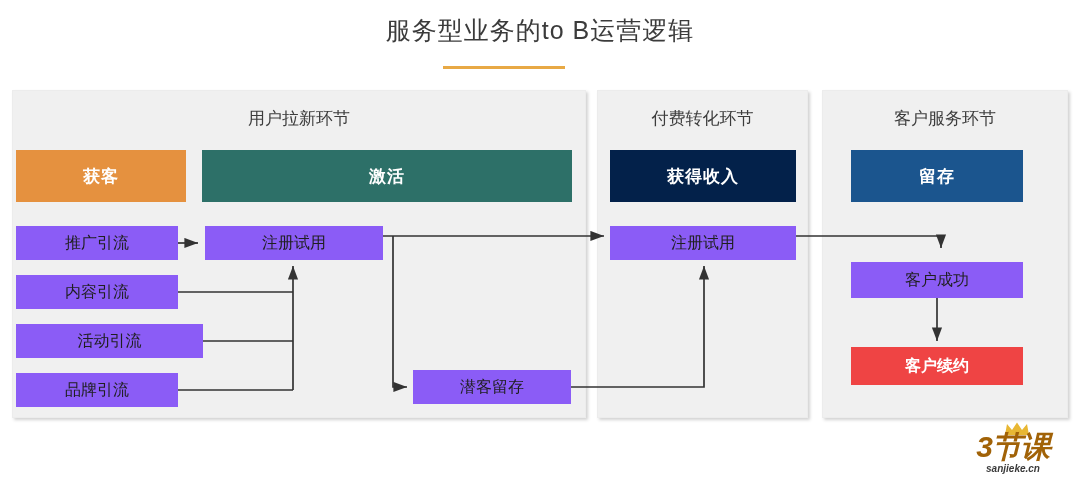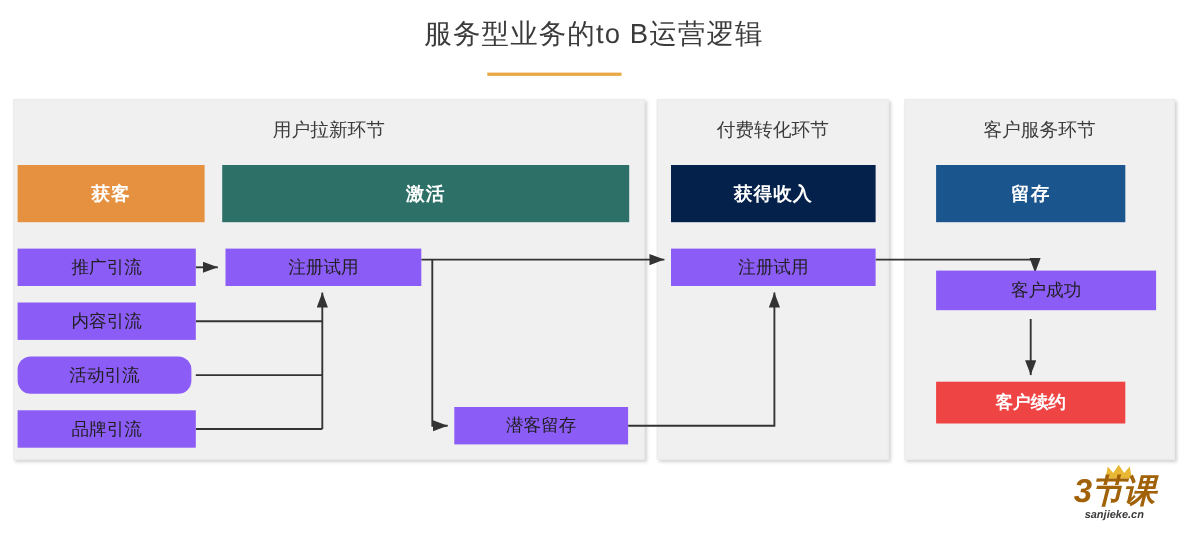--- a/index.html
+++ b/index.html
@@ -91,29 +91,29 @@
     white-space: nowrap;
   }
   .node.dark {
     background: #ef4444;
     color: #ffffff;
     font-weight: bold;
   }
 
   #n-promo   { left: 16px;  top: 226px; width: 162px; height: 34px; }
   #n-content { left: 16px;  top: 275px; width: 162px; height: 34px; }
-  #n-event   { left: 16px;  top: 324px; width: 158px; height: 34px; border-radius: 12px; }
+  #n-event   { left: 16px;  top: 324px; width: 187px; height: 34px; }
   #n-brand   { left: 16px;  top: 373px; width: 162px; height: 34px; }
 
   #n-trial   { left: 205px; top: 226px; width: 178px; height: 34px; }
   #n-lead    { left: 413px; top: 370px; width: 158px; height: 34px; }
 
   #n-buy     { left: 610px; top: 226px; width: 186px; height: 34px; }
 
-  #n-success { left: 851px; top: 246px; width: 200px; height: 36px; }
+  #n-success { left: 851px; top: 262px; width: 172px; height: 36px; }
   #n-renew   { left: 851px; top: 347px; width: 172px; height: 38px; }
 
   
   #wires {
     position: absolute;
     left: 0; top: 0;
     width: 1080px; height: 486px;
     pointer-events: none;
   }
 

